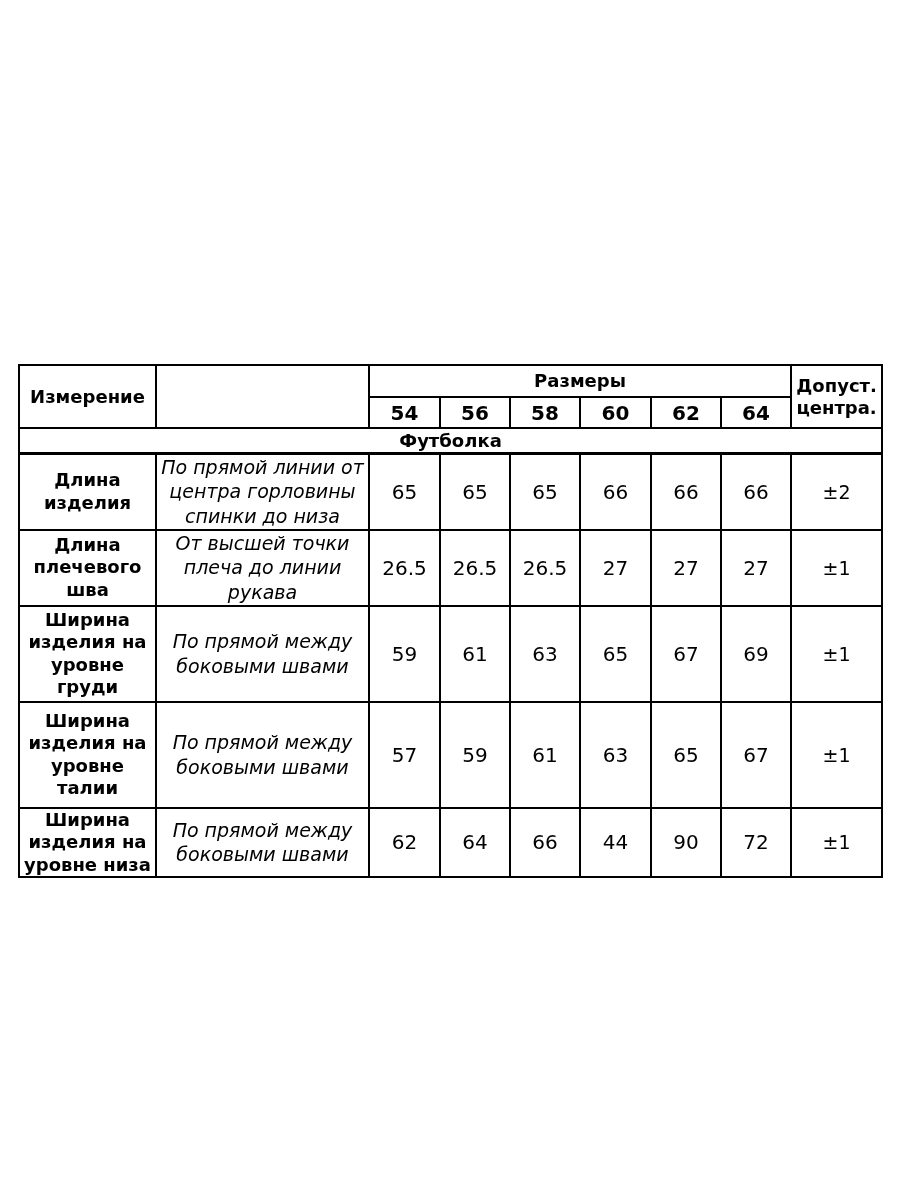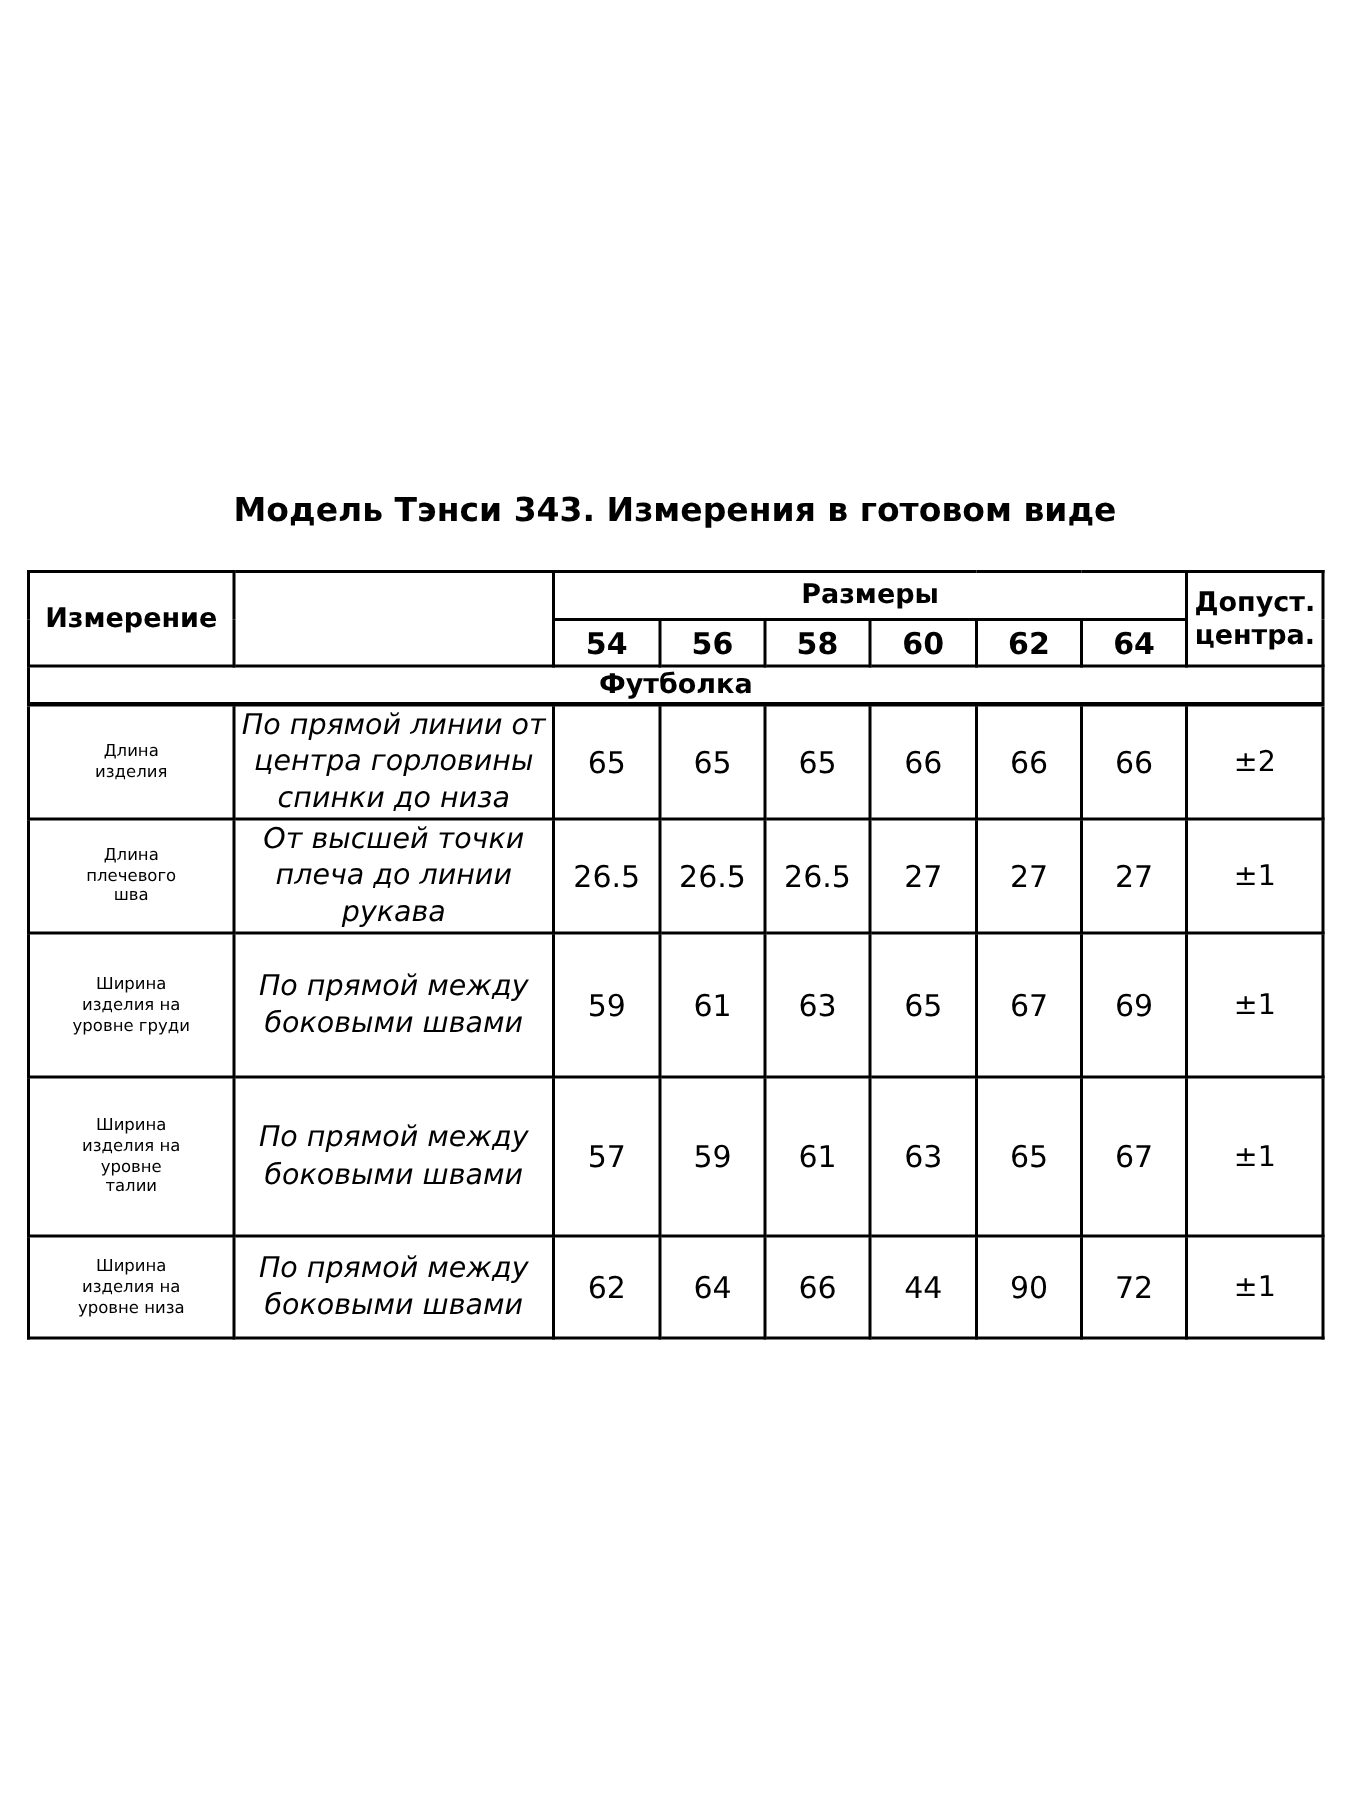--- a/index.html
+++ b/index.html
@@ -27,21 +27,20 @@
     line-height: 28px;
     white-space: nowrap;
   }
   table.size-table {
     position: absolute;
     left: 18px;
     top: 364px;
     width: 863px;
     border-collapse: collapse;
     table-layout: fixed;
-    margin-top: 16px;
   }
   table.size-table td, table.size-table th {
     border: 2px solid #000000;
     padding: 0 4px;
     text-align: center;
     vertical-align: middle;
     overflow: hidden;
   }
   .hdr {
     font-weight: bold;
@@ -52,23 +51,24 @@
   tr.hdr-row-2 { height: 31px; padding-left: 36px; }
   tr.hdr-row-2 td { font-weight: bold; font-size: 20px; }
   tr.section-row { height: 25px; }
   tr.section-row td {
     font-weight: bold;
     font-size: 18px;
     border-bottom-width: 3px;
     text-align: center;
   }
   td.name-cell {
-    font-size: 11px;
+    font-size: 18px;
     line-height: 1.25;
     white-space: pre-line;
+    font-weight: bold;
   }
   td.method-cell {
     font-style: italic;
     font-size: 19px;
     line-height: 1.3;
     white-space: pre-line;
   }
   td.value-cell { font-size: 20px; }
   td.tol-cell { font-size: 19px; }
   th.tol-hdr { white-space: pre-line; }
@@ -76,21 +76,20 @@
   tr.data-row-1 { height: 72px; }
   tr.data-row-2 { height: 96px; }
   tr.data-row-3 { height: 106px; }
   tr.data-row-4 { height: 68px; }
 </style>
 </head>
 <body>
 
 <div class="page">
 
-  <div class="doc-title">Модель Тэнси 343. Измерения в готовом виде</div>
 
   <table class="size-table">
     <colgroup>
       <col style="width:137px">
       <col style="width:213px">
       <col style="width:71px">
       <col style="width:70px">
       <col style="width:70px">
       <col style="width:71px">
       <col style="width:70px">

